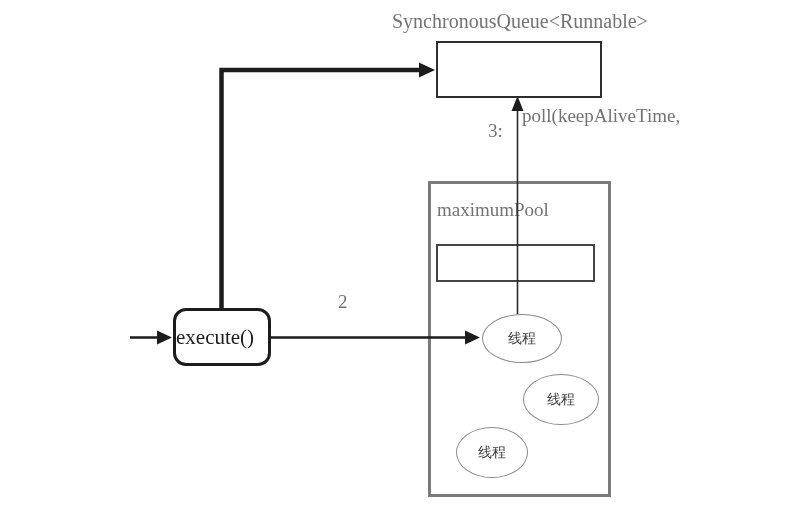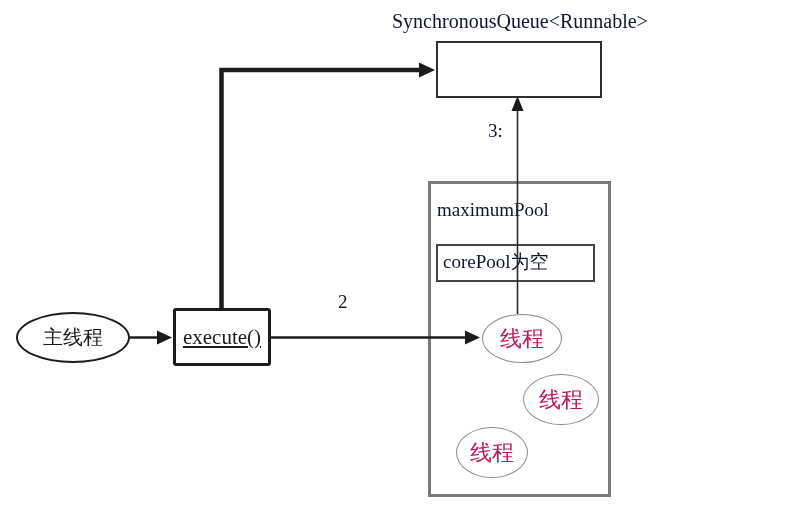--- a/index.html
+++ b/index.html
@@ -14,21 +14,21 @@
     background: #ffffff;
     font-family: "Liberation Serif", "DejaVu Serif", serif;
     color: #1c1c1c;
     overflow: hidden;
   }
   .abs { position: absolute; }
   .label {
     position: absolute;
     white-space: nowrap;
     font-size: 19px;
-    color: #0f172a;
+    color: #737373;
     line-height: 1.1;
   }
   #diagram-title {
     left: 392px; top: 10px;
     font-size: 20px;
     letter-spacing: 0px;
   }
   #queue-box {
     left: 436px; top: 41px;
     width: 162px; height: 53px;
@@ -68,32 +68,31 @@
     left: 16px; top: 312px;
     width: 110px; height: 47px;
     border: 2.5px solid #1c1c1c;
     font-size: 20px;
   }
   #execute-box {
     position: absolute;
     left: 173px; top: 308px;
     width: 92px; height: 52px;
     border: 3px solid #1c1c1c;
-    border-radius: 3px;
+    border-radius: 13px;
     background: #ffffff;
     display: flex;
     align-items: center;
-    justify-content: center;
+    justify-content: flex-start;
     font-size: 21px;
-    text-decoration: underline;
   }
   .thread-ellipse {
     border: 1.5px solid #8a8a8a;
-    font-size: 22px;
-    color: #be185d;
+    font-size: 14px;
+    color: #404040;
   }
   #thread-ellipse-1 { left: 482px; top: 314px; width: 78px; height: 47px; }
   #thread-ellipse-2 { left: 523px; top: 374px; width: 74px; height: 49px; }
   #thread-ellipse-3 { left: 456px; top: 427px; width: 70px; height: 49px; }
 
   #arrow-layer {
     position: absolute;
     left: 0; top: 0;
     width: 801px; height: 518px;
     pointer-events: none;
@@ -118,31 +117,28 @@
 
     <path d="M 517.5 314 L 517.5 108" fill="none" stroke="#2a2a2a" stroke-width="1.6"></path>
     <polygon points="517.5,96 511.5,111 523.5,111" fill="#1c1c1c"></polygon>
   </svg>
 
   <div id="diagram-title" class="label">SynchronousQueue&lt;Runnable&gt;</div>
 
   <div id="queue-box" class="abs"></div>
 
   <div id="step3-label" class="label">3:</div>
+  <div id="poll-label-line1" class="label">poll(keepAliveTime,</div>
   <div id="step2-label" class="label">2</div>
 
   <div id="maximum-pool-box" class="abs"></div>
   <div id="maximum-pool-label" class="label">maximumPool</div>
 
   <div id="core-pool-box" class="abs"></div>
-  <div id="core-pool-label" class="label">corePool为空</div>
 
-  <div id="main-thread-ellipse" class="ellipse">
-    <span>主线程</span>
-  </div>
 
   <div id="execute-box">
     <span>execute()</span>
   </div>
 
   <div id="thread-ellipse-1" class="ellipse thread-ellipse">
     <span>线程</span>
   </div>
   <div id="thread-ellipse-2" class="ellipse thread-ellipse">
     <span>线程</span>

